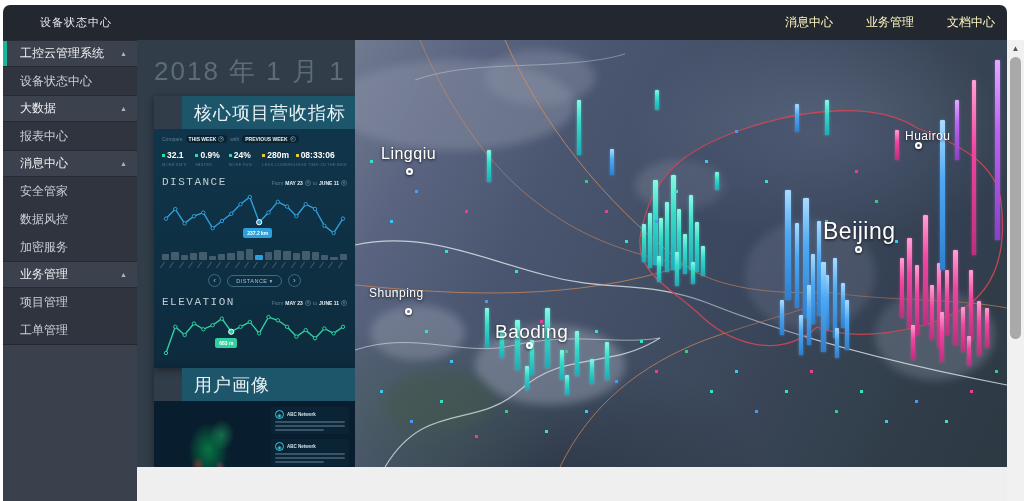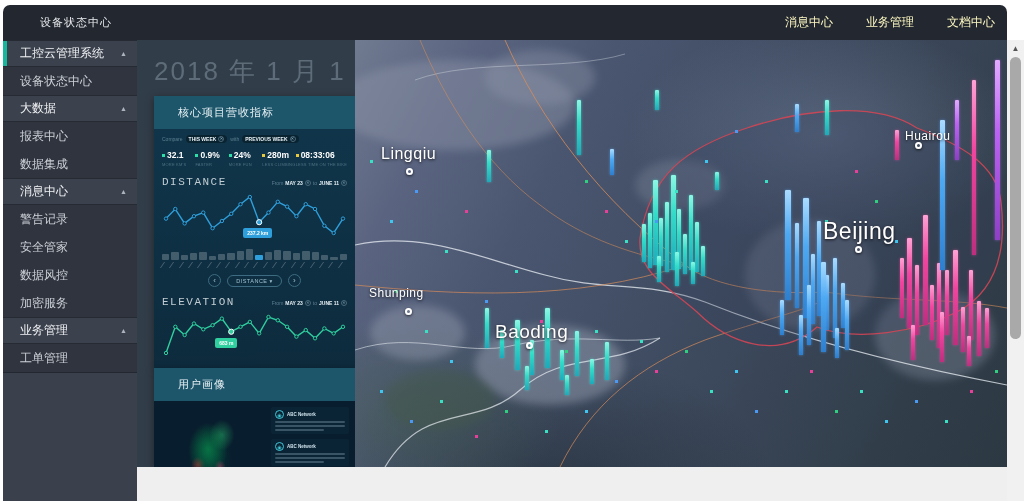--- a/index.html
+++ b/index.html
@@ -31,22 +31,22 @@
   
   .content { position:absolute; left:137px; top:40px; width:870px; height:427px;
     background:#2e3944; overflow:hidden; }
   .left-col { position:absolute; left:0; top:0; width:218px; height:427px;
     background:#313d49; }
   .date-heading { margin:14px 0 0 17px; color:#5d6c78; font-size:26px;
     letter-spacing:2px; white-space:nowrap; }
 
   .panel { position:absolute; left:17px; width:201px; overflow:hidden;
     box-shadow:0 2px 8px rgba(0,0,0,.4); }
-  .panel-header { height:33px; background:#1d566b; color:#e9f2f5; font-size:11px;
-    letter-spacing:1px; display:flex; align-items:center; padding-left:24px; }
+  .panel-header { height:33px; background:#1d566b; color:#e9f2f5; font-size:18px;
+    letter-spacing:1px; display:flex; align-items:center; padding-left:12px;margin-left:28px; }
   .revenue { top:56px; height:272px; }
   .revenue .panel-body { background:linear-gradient(180deg,#10354a 0%,#0d2b3d 100%);
     height:239px; padding:6px 8px 0 8px; }
 
   .cmp { display:flex; align-items:center; gap:3px; font-size:5px; color:#5d7f92; }
   .cmp .tag { background:#0a2331; border-radius:5px; padding:1px 3px; color:#e8f1f5;
     font-weight:bold; font-size:5px; display:flex; align-items:center; gap:2px; cursor:pointer; }
   .xicon { font-style:normal; font-size:4px; color:#7fa0b0; border:1px solid #4a6a7a;
     border-radius:50%; width:6px; height:6px; line-height:4px; text-align:center; cursor:pointer; }
 
@@ -158,33 +158,32 @@
         <div class="sb-group-header active">
           <span>工控云管理系统</span>
           <span class="caret">▲</span>
         </div>
         <div class="sb-item">设备状态中心</div>
         <div class="sb-group-header">
           <span>大数据</span>
           <span class="caret">▲</span>
         </div>
         <div class="sb-item">报表中心</div>
-        <div class="sb-item">数据集成</div>
         <div class="sb-group-header">
           <span>消息中心</span>
           <span class="caret">▲</span>
         </div>
-        <div class="sb-item">警告记录</div>
         <div class="sb-item">安全管家</div>
         <div class="sb-item">数据风控</div>
         <div class="sb-item">加密服务</div>
         <div class="sb-group-header">
           <span>业务管理</span>
           <span class="caret">▲</span>
         </div>
+        <div class="sb-item">项目管理</div>
         <div class="sb-item">工单管理</div>
       </div>
     <div class="sb-footer"></div>
   </div>
 
   <div class="content">
 
     <div class="left-col">
       <div class="date-heading">2018 年 1 月 1 日</div>
 

